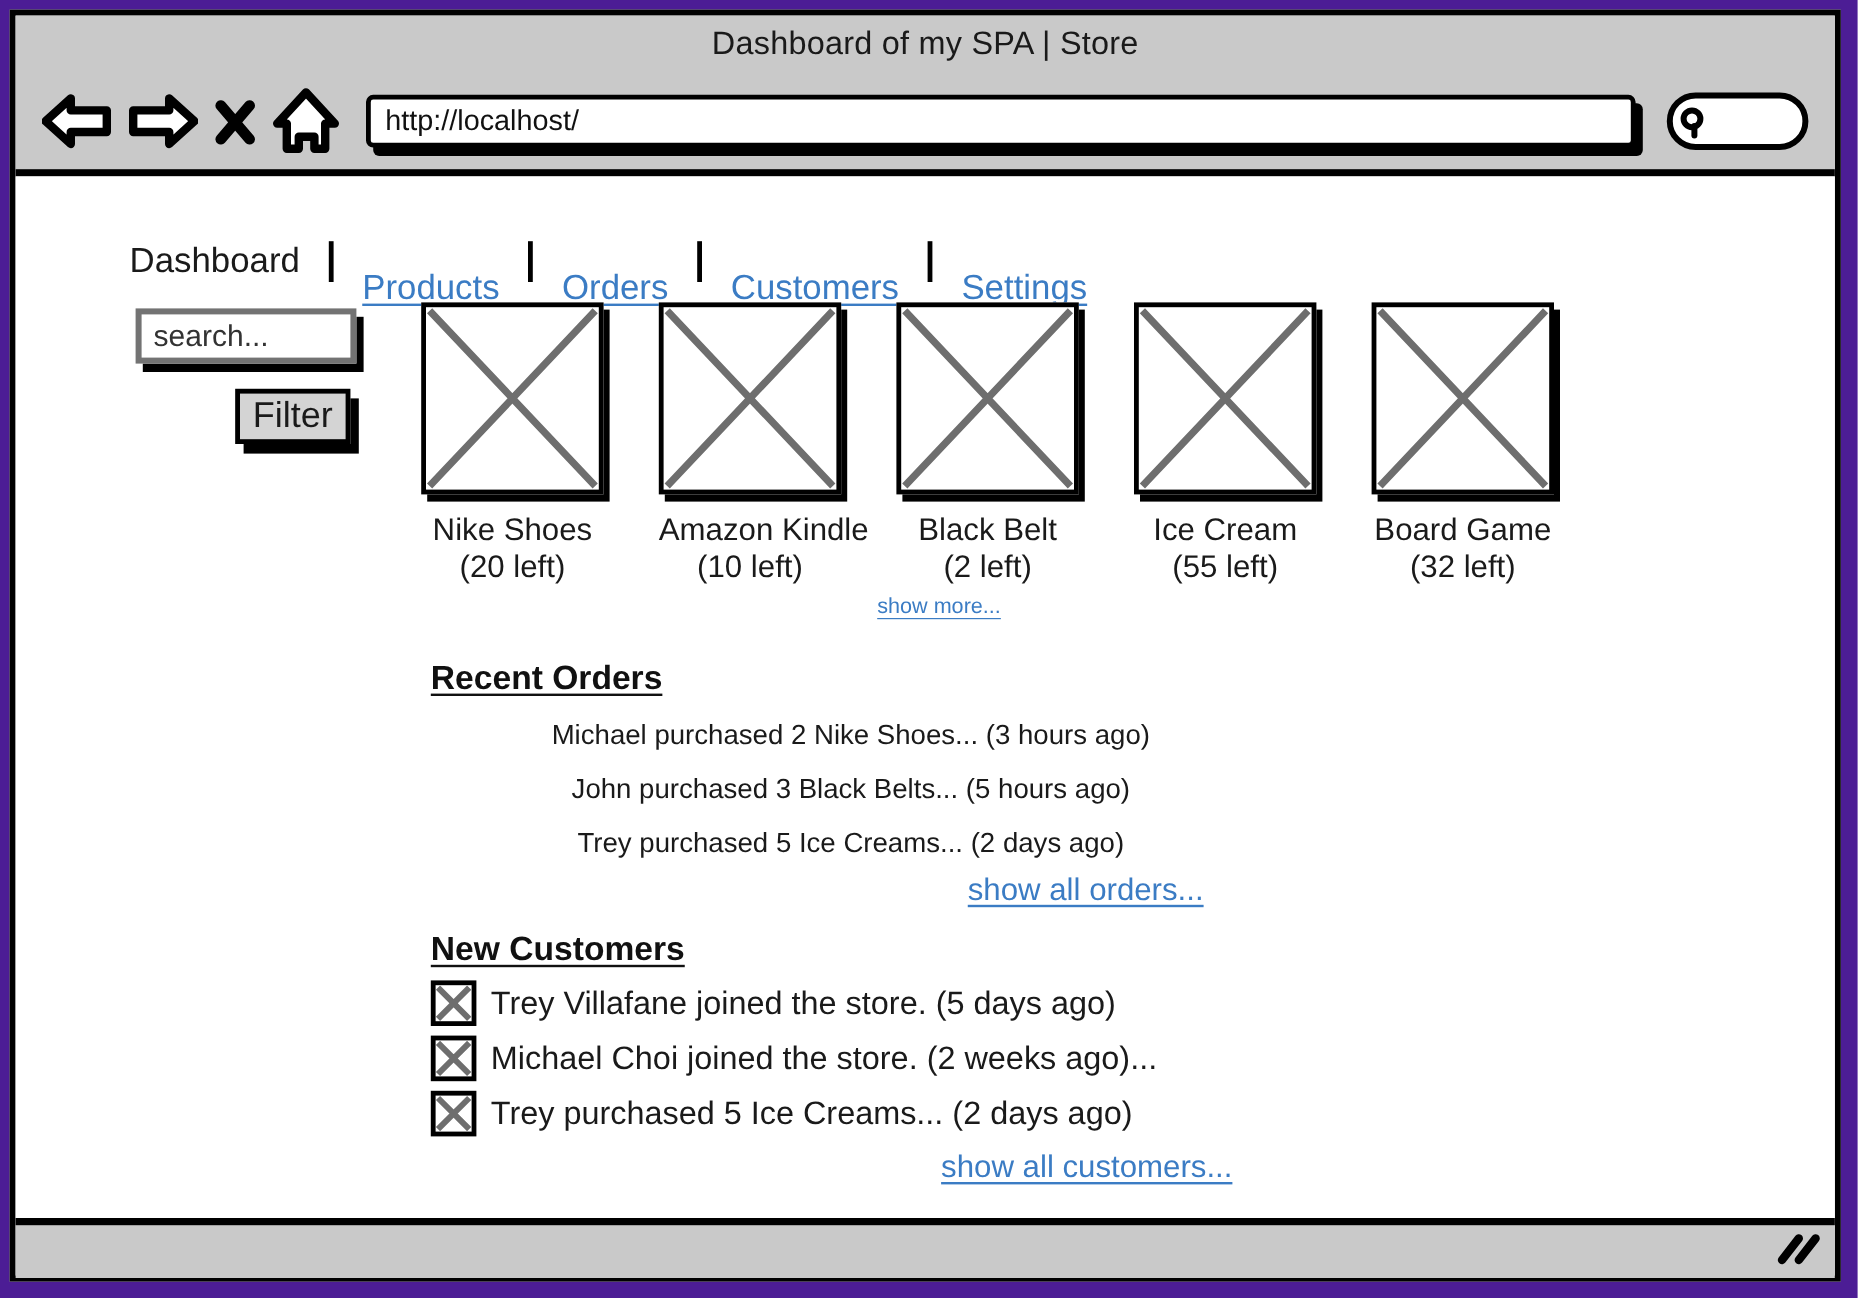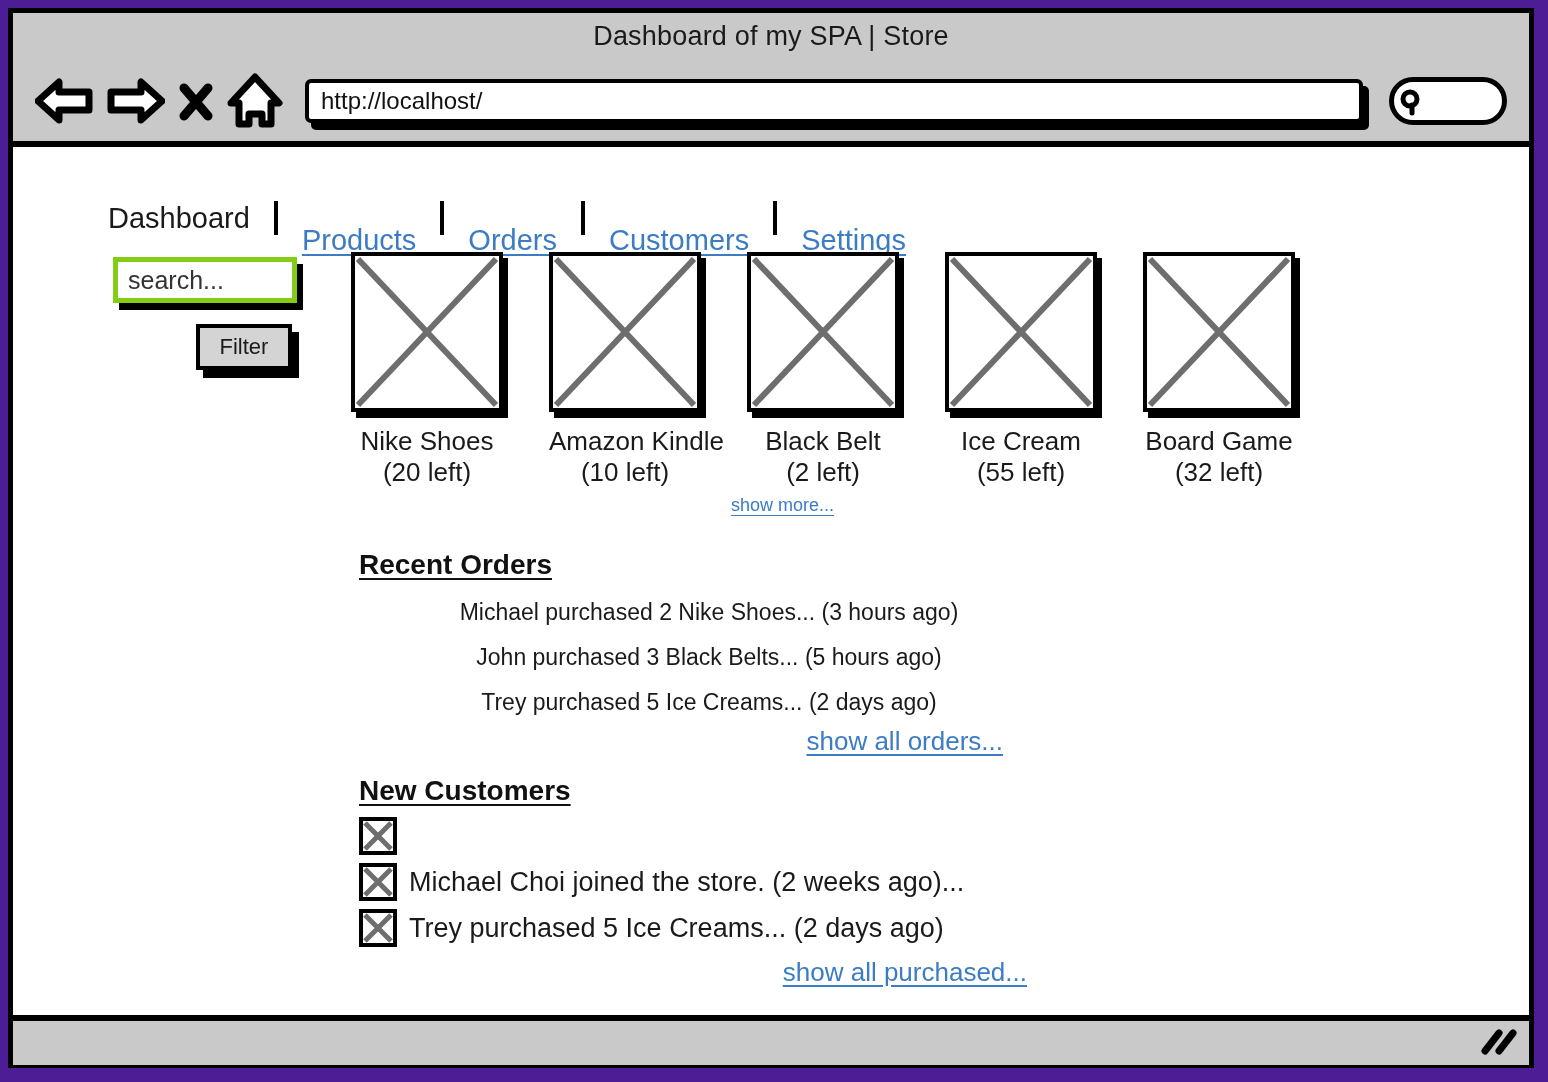--- a/index.html
+++ b/index.html
@@ -171,21 +171,21 @@
     height: 46px;
     background: #000000;
   }
   .search-box {
     position: absolute;
     left: 0;
     top: 0;
     width: 184px;
     height: 46px;
     background: #ffffff;
-    border: 5px solid #84cc16;
+    border: 5px solid #737373;
     box-sizing: border-box;
     display: flex;
     align-items: center;
   }
   .search-box input {
     border: 0;
     outline: 0;
     background: transparent;
     font-family: "Liberation Sans", sans-serif;
     font-size: 25px;
@@ -213,21 +213,21 @@
   .filter-btn {
     position: absolute;
     left: 0;
     top: 0;
     width: 96px;
     height: 46px;
     background: #d4d4d4;
     border: 4px solid #000000;
     box-sizing: border-box;
     font-family: "Liberation Sans", sans-serif;
-    font-size: 22px;
+    font-size: 30px;
     color: #1a1a1a;
     cursor: pointer;
     padding: 0;
     line-height: 1;
   }
 
   
   .products {
     position: absolute;
     left: 338px;
@@ -538,20 +538,21 @@
       <div class="customers-section">
         <div class="section-heading">New Customers</div>
         <div class="customer-list">
 
           <div class="customer-row">
             <span class="avatar-box">
               <svg width="30" height="30" viewBox="0 0 30 30">
                 <path d="M2 2 L28 28 M28 2 L2 28" stroke="#6e6e6e" stroke-width="5"></path>
               </svg>
             </span>
+            <span class="customer-text">Trey Villafane joined the store. (5 days ago)</span>
           </div>
 
           <div class="customer-row">
             <span class="avatar-box">
               <svg width="30" height="30" viewBox="0 0 30 30">
                 <path d="M2 2 L28 28 M28 2 L2 28" stroke="#6e6e6e" stroke-width="5"></path>
               </svg>
             </span>
             <span class="customer-text">Michael Choi joined the store. (2 weeks ago)...</span>
           </div>
@@ -560,21 +561,21 @@
             <span class="avatar-box">
               <svg width="30" height="30" viewBox="0 0 30 30">
                 <path d="M2 2 L28 28 M28 2 L2 28" stroke="#6e6e6e" stroke-width="5"></path>
               </svg>
             </span>
             <span class="customer-text">Trey purchased 5 Ice Creams... (2 days ago)</span>
           </div>
 
         </div>
         <div class="customers-link-wrap">
-          <span class="inline-link">show all purchased...</span>
+          <span class="inline-link">show all customers...</span>
         </div>
       </div>
 
     </div>
 
     <div class="statusbar">
       <span class="resize-grip">
         <svg width="40" height="32" viewBox="0 0 40 32">
           <path d="M6 26 L20 8 M20 26 L34 8" stroke="#000000" stroke-width="7" stroke-linecap="round"></path>
         </svg>

